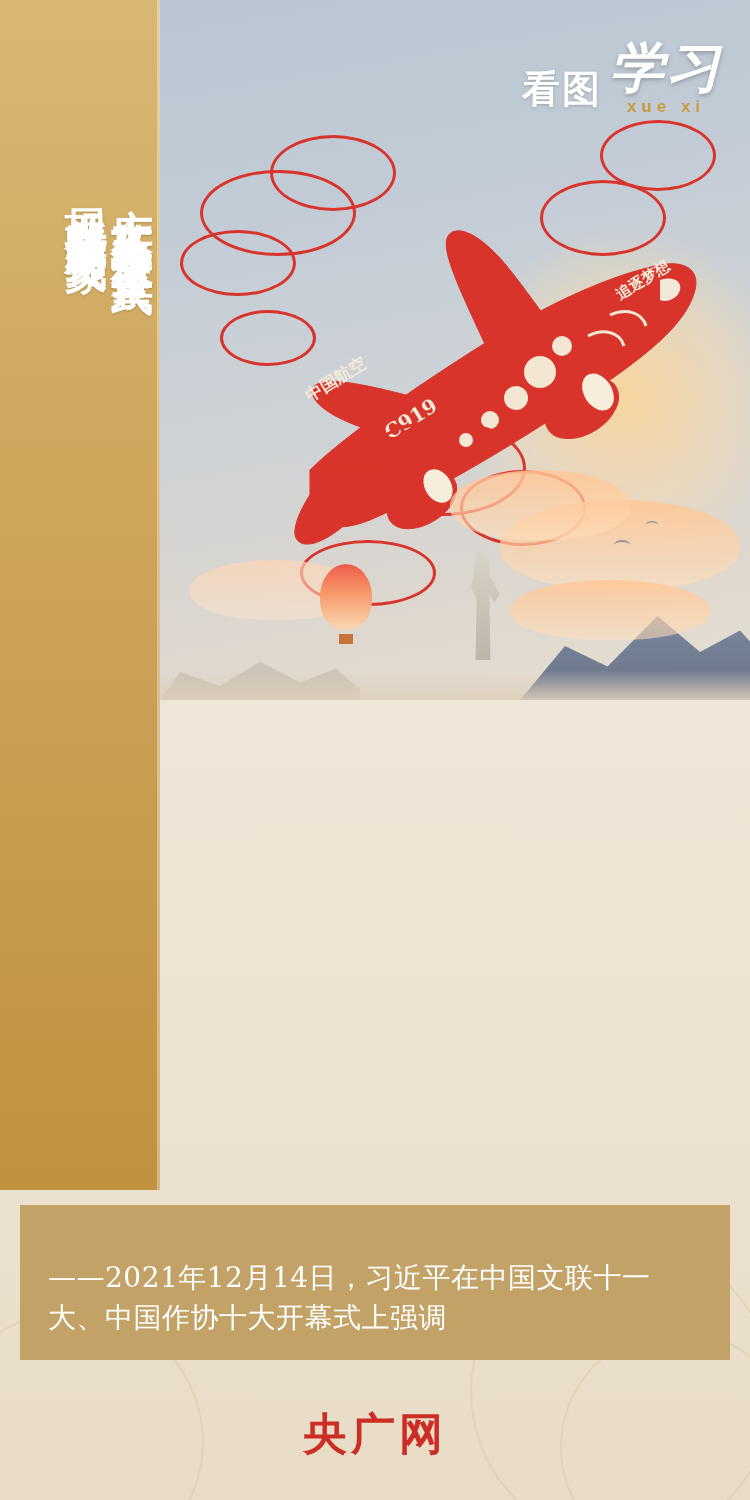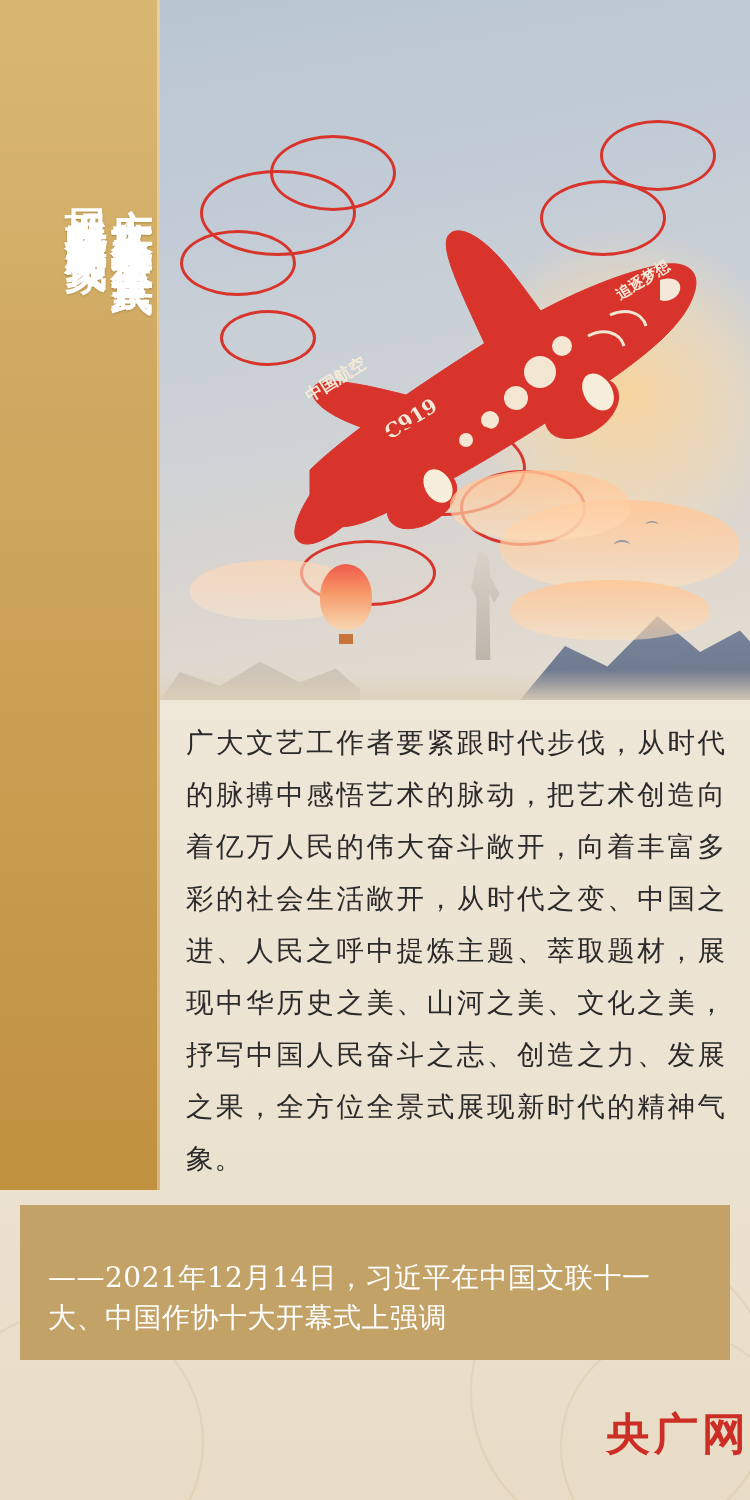--- a/index.html
+++ b/index.html
@@ -247,21 +247,21 @@
     color: #ffffff;
     letter-spacing: .5px;
   }
 
   
   .footer {
     position: absolute;
     left: 0; right: 0;
     top: 1405px;
     display: flex;
-    justify-content: flex-end;
+    justify-content: center;
     align-items: center;
   }
   .footer .cnr {
     font-family: "DejaVu Serif", "Liberation Serif", serif;
     font-weight: bold;
     font-size: 44px;
     color: #cc2e26;
     letter-spacing: 4px;
   }
 </style>
@@ -332,30 +332,36 @@
     <div class="wcloud wc1"></div>
     <div class="wcloud wc2"></div>
     <div class="wcloud wc3"></div>
     <div class="wcloud wc4"></div>
     <div class="statue"></div>
     <div class="balloon"></div>
     <div class="bird b1"></div>
     <div class="bird b2"></div>
     <div class="ground"></div>
 
+    <div class="logo-tr">
+      <span class="kantu">看图</span>
+      <span class="xuexi-wrap">
+        <span class="xuexi-cn">学习</span>
+        <span class="xuexi-py">xue xi</span>
+      </span>
+    </div>
   </div>
 
   <div class="left-band">
     <div class="vtitle">
       <span class="line">广大文艺工作者要全方位全景式</span>
       <span class="line">展现新时代的精神气象</span>
     </div>
   </div>
 
-  <div class="quote">广大文艺工作者要紧跟时代步伐，从时代的脉搏中感悟艺术的脉动，把艺术创造向着亿万人民的伟大奋斗敞开，向着丰富多彩的社会生活敞开，从时代之变、中国之进、人民之呼中提炼主题、萃取题材，展现中华历史之美、山河之美、文化之美，抒写中国人民奋斗之志、创造之力、发展之果，全方位全景式展现新时代的精神气象。</div>
 
   <div class="source-band"></div>
   <div class="source-text">——2021年12月14日，习近平在中国文联十一大、中国作协十大开幕式上强调</div>
 
   <div class="footer">
     <span class="cnr">央广网</span>
   </div>
 
 </div>
 

